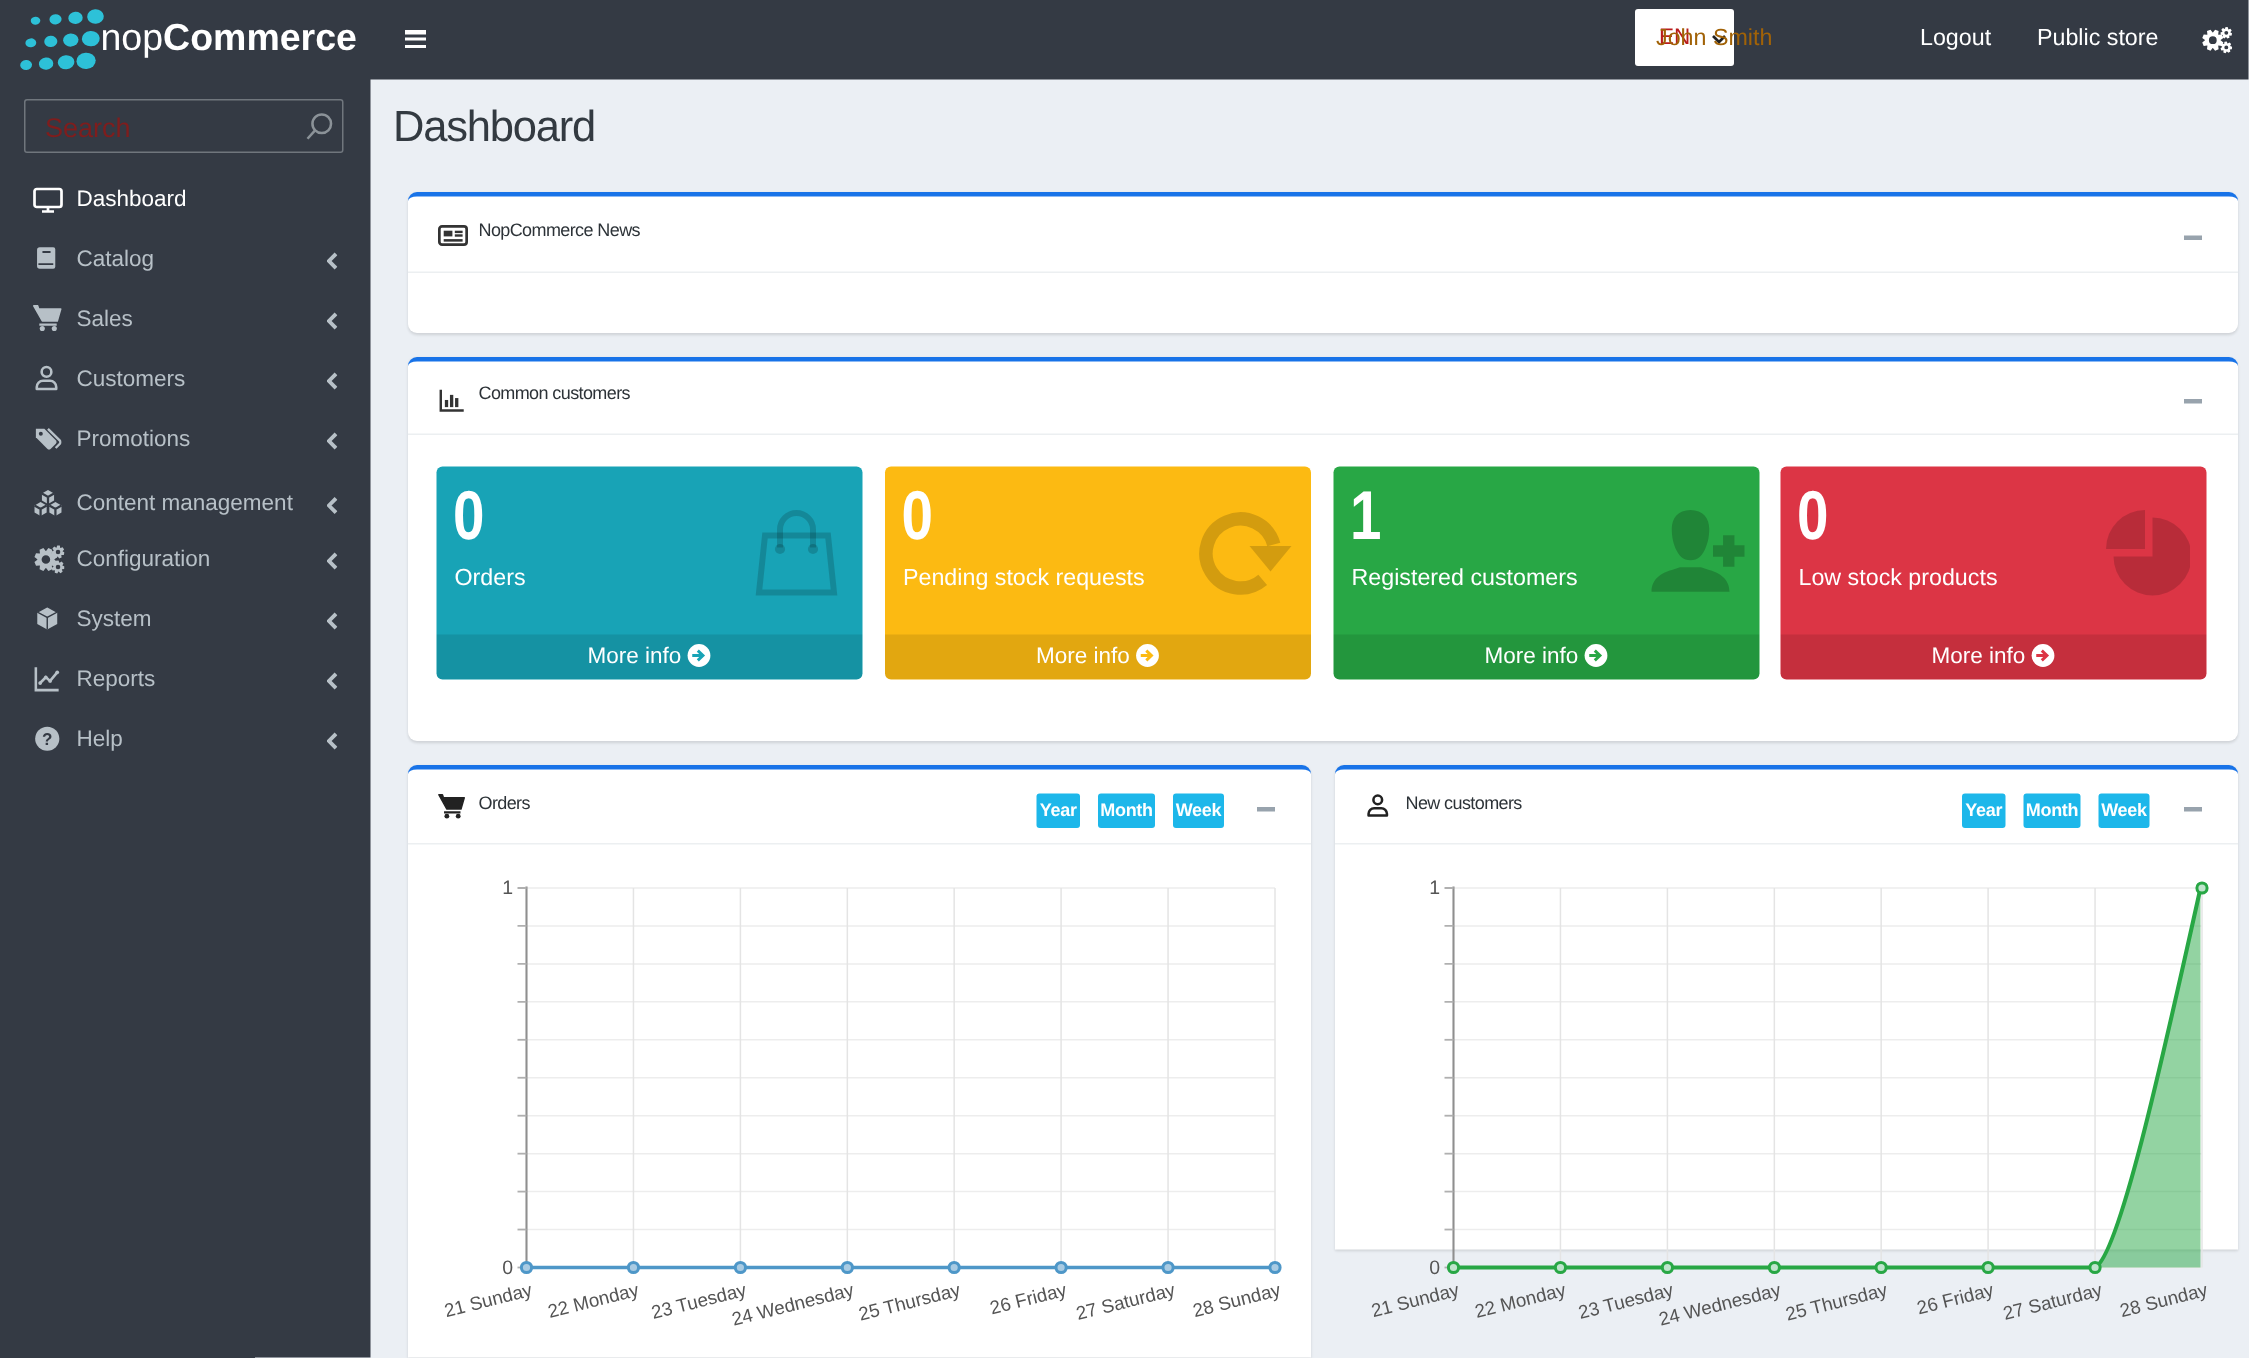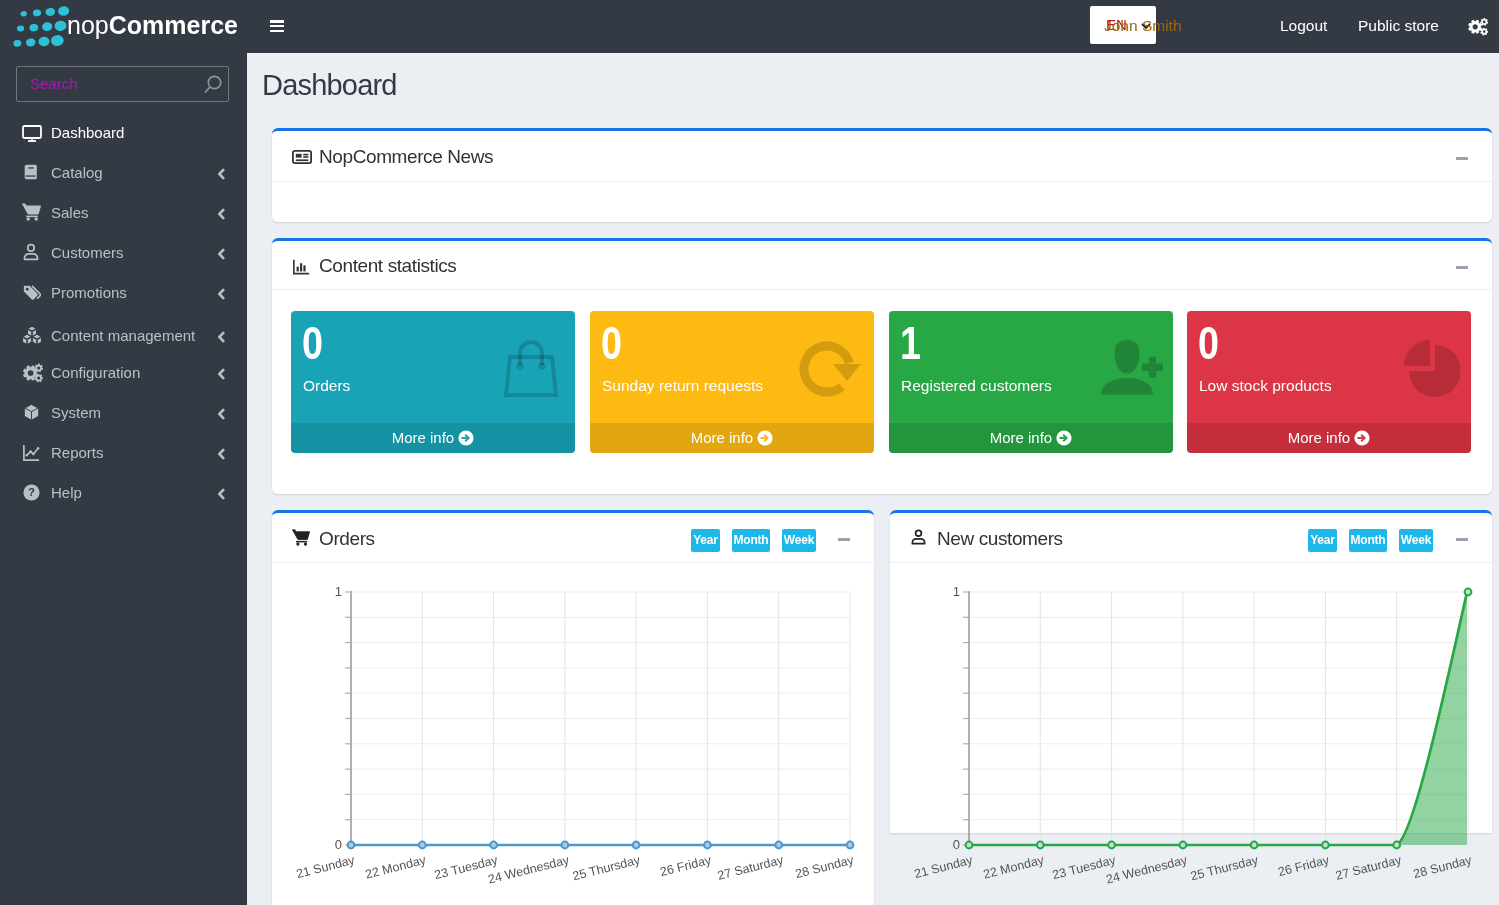--- a/index.html
+++ b/index.html
@@ -11,32 +11,32 @@
 #logo { position:absolute; left:0; top:0; width:247px; height:53px; }
 #logo .txt { position:absolute; left:67px; top:11px; font-size:25px; color:#fff; letter-spacing:0; }
 #logo .txt b { font-weight:700; }
 #hamb { position:absolute; left:270px; top:20px; width:14px; height:13px; }
 #hamb div { height:2.5px; background:#fff; margin-bottom:2.4px; }
 #ensel { position:absolute; left:1090px; top:6px; width:66px; height:38px; background:#fff; border-radius:2px; }
 #ensel .t { position:absolute; left:16px; top:10px; font-size:15px; color:#b91c1c; }
 .topnav { position:absolute; top:17px; font-size:15.5px; color:#fff; }
 
 #search { position:absolute; left:16px; top:66px; width:213px; height:36px; border:1px solid #70767d; border-radius:2px; }
-#search .ph { position:absolute; left:13px; top:8px; font-size:15px; color:#a21caf; }
+#search .ph { position:absolute; left:13px; top:8px; font-size:18px; color:#7f1d1d; }
 
 .mitem { position:absolute; left:0; width:247px; height:40px; color:#b7c0c7; font-size:15px; }
 .mitem .lbl { position:absolute; left:51px; top:11px; }
 .mitem .ico { position:absolute; left:22px; top:10px; width:20px; height:20px; }
 .mitem .chev { position:absolute; right:22px; top:11px; font-size:14px; }
 .mitem.active { color:#fff; }
 
 #title { position:absolute; left:262px; top:69px; font-size:29px; color:#333a41; letter-spacing:-0.8px; }
 .panel { position:absolute; background:#fff; border-radius:6px; border-top:3px solid #1873e8; box-shadow:0 1px 2px rgba(0,0,0,0.12); }
 .phead { position:absolute; left:0; right:0; top:0; border-bottom:1px solid #eceff1; }
-.ptitle { position:absolute; left:47px; font-size:19px; color:#2d3338; letter-spacing:-0.4px; }
+.ptitle { position:absolute; left:47px; font-size:12px; color:#2d3338; letter-spacing:-0.4px; }
 .pico { position:absolute; left:20px; width:19px; height:19px; }
 .minus { position:absolute; width:12px; height:3px; background:#98a3ad; }
 
 .sbox { position:absolute; width:284px; height:142px; border-radius:4px; color:#fff; overflow:hidden; }
 .sbox .num { position:absolute; left:11px; top:5px; font-size:46px; font-weight:700; transform:scaleX(0.82); transform-origin:left top; }
 .sbox .lab { position:absolute; left:12px; top:66px; font-size:15.5px; }
 .sbox .foot { position:absolute; left:0; right:0; bottom:0; height:30px; background:rgba(0,0,0,0.1); text-align:center; font-size:15px; line-height:30px; }
 .sbox .bico { position:absolute; right:11px; top:24px; width:66px; height:66px; opacity:1; }
 
 .cbtn { position:absolute; top:16px; height:23px; background:#1db7ea; color:#fff; font-size:12px; font-weight:700; text-align:center; line-height:23px; border-radius:2px; letter-spacing:-0.2px; }
@@ -228,41 +228,41 @@
 </div>
 
 <div class="panel" style="left:272px;top:238px;width:1220px;height:256px;">
   <div class="phead" style="height:49px"></div>
   <span class="pico" style="top:18px"><svg viewBox="0 0 20 20" width="19" height="17">
           <path d="M1 1 v16.2 h18" fill="none" stroke="#333" stroke-width="1.9"></path>
           <rect x="4.2" y="9" width="2.6" height="5.6" fill="#333"></rect>
           <rect x="8.2" y="5" width="2.6" height="9.6" fill="#333"></rect>
           <rect x="12.2" y="7.5" width="2.6" height="7.1" fill="#333"></rect>
         </svg></span>
-  <div class="ptitle" style="top:14px">Content statistics</div>
+  <div class="ptitle" style="top:14px">Common customers</div>
   <div class="minus" style="right:24px;top:25px"></div>
   <div class="sbox" style="left:19px;top:70px;background:#18a3b6">
 <div class="num">0</div>
         <div class="lab">Orders</div>
 <div class="bico"><svg viewBox="0 0 66 66" width="66" height="66">
             <g fill="none" stroke="rgba(0,0,0,0.16)" stroke-width="4">
               <path d="M12 22 h42 l4 38 h-50 z"></path>
               <path d="M22 30 v-12 a11 11 0 0 1 22 0 v12"></path>
             </g>
             <circle cx="22" cy="31" r="3.4" fill="rgba(0,0,0,0.16)"></circle>
             <circle cx="44" cy="31" r="3.4" fill="rgba(0,0,0,0.16)"></circle>
           </svg></div>
 <div class="foot">More info <svg viewBox="0 0 16 16" width="16" height="16" style="vertical-align:-3px">
             <circle cx="8" cy="8" r="7.6" fill="#fff"></circle>
             <path d="M3.5 8 h6 M7.2 4.8 L10.6 8 L7.2 11.2" stroke="#18a3b6" stroke-width="2" fill="none"></path>
           </svg></div>
       </div>
 <div class="sbox" style="left:318px;top:70px;background:#fcba12">
 <div class="num">0</div>
-        <div class="lab">Sunday return requests</div>
+        <div class="lab">Pending stock requests</div>
 <div class="bico"><svg viewBox="0 0 66 66" width="66" height="66">
             <path d="M 44.8 51.6 A 23.0 23.0 0 1 1 52.2 28.0" fill="none" stroke="rgba(0,0,0,0.16)" stroke-width="9"></path>
             <path d="M 36 29 L 64 29 L 50 46 Z" fill="rgba(0,0,0,0.16)"></path>
           </svg></div>
 <div class="foot">More info <svg viewBox="0 0 16 16" width="16" height="16" style="vertical-align:-3px">
             <circle cx="8" cy="8" r="7.6" fill="#fff"></circle>
             <path d="M3.5 8 h6 M7.2 4.8 L10.6 8 L7.2 11.2" stroke="#fcba12" stroke-width="2" fill="none"></path>
           </svg></div>
       </div>
 <div class="sbox" style="left:617px;top:70px;background:#28a745">

